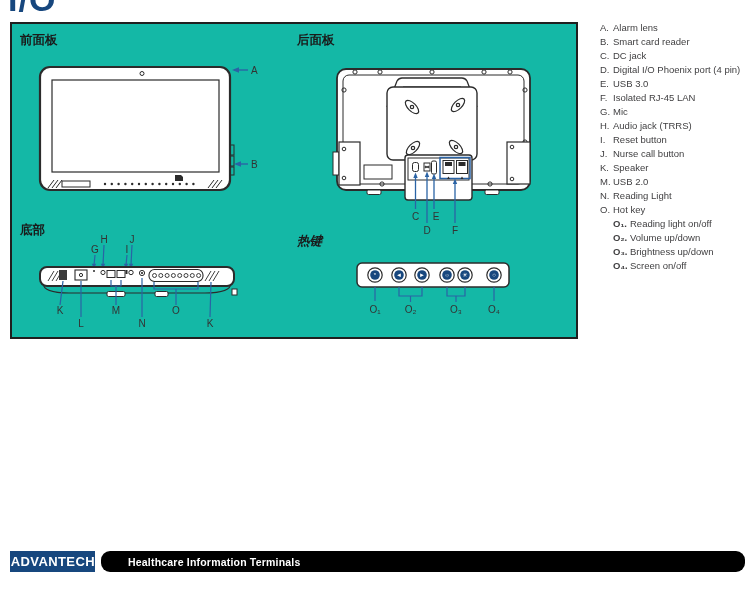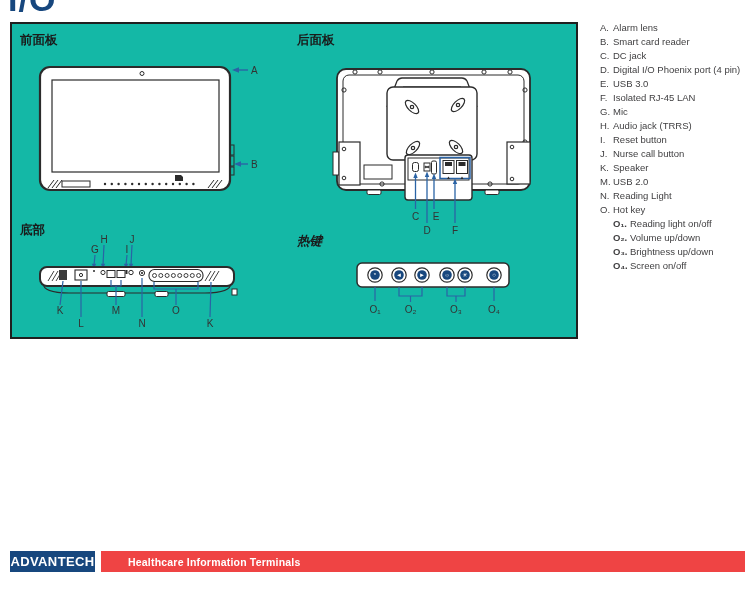--- a/index.html
+++ b/index.html
@@ -15,25 +15,25 @@
   .panel-title{position:absolute;font-size:12.5px;font-weight:bold;color:#1a1a1a;}
   .abs{position:absolute;}
   
   #legend{position:absolute;left:600px;top:21px;width:150px;font-size:9.5px;color:#414042;}
   .lg-row{height:14px;line-height:14px;white-space:nowrap;}
   .lg-key{display:inline-block;width:13px;}
   .lg-sub{padding-left:13px;}
   .lg-sub .lg-key{width:17px;font-weight:bold;}
   
   #footer-logo{position:absolute;left:10px;top:551px;width:85px;height:21px;background:#17477E;
-         display:flex;align-items:center;justify-content:center;color:#fff;font-weight:bold;
+         display:flex;align-items:center;justify-content:flex-end;color:#fff;font-weight:bold;
          font-size:13px;letter-spacing:.4px;}
-  #footer-banner{position:absolute;left:101px;top:551px;width:644px;height:21px;background:#ef4444;
+  #footer-banner{position:absolute;left:101px;top:551px;width:644px;height:21px;background:#000000;
          display:flex;align-items:center;color:#fff;font-weight:bold;font-size:10.5px;
-         padding-left:27px;box-sizing:border-box;letter-spacing:.2px;}
+         padding-left:27px;box-sizing:border-box;letter-spacing:.2px;border-radius:9px;}
   svg text{font-family:"Liberation Sans","DejaVu Sans",sans-serif;font-size:10px;fill:#333;}
   svg .btn-glyph{font-size:6px;fill:#fff;}
 </style>
 </head>
 <body>
 
 <div id="sheet">
 
   <div id="section-title-clip">
     <span>I/O</span>

